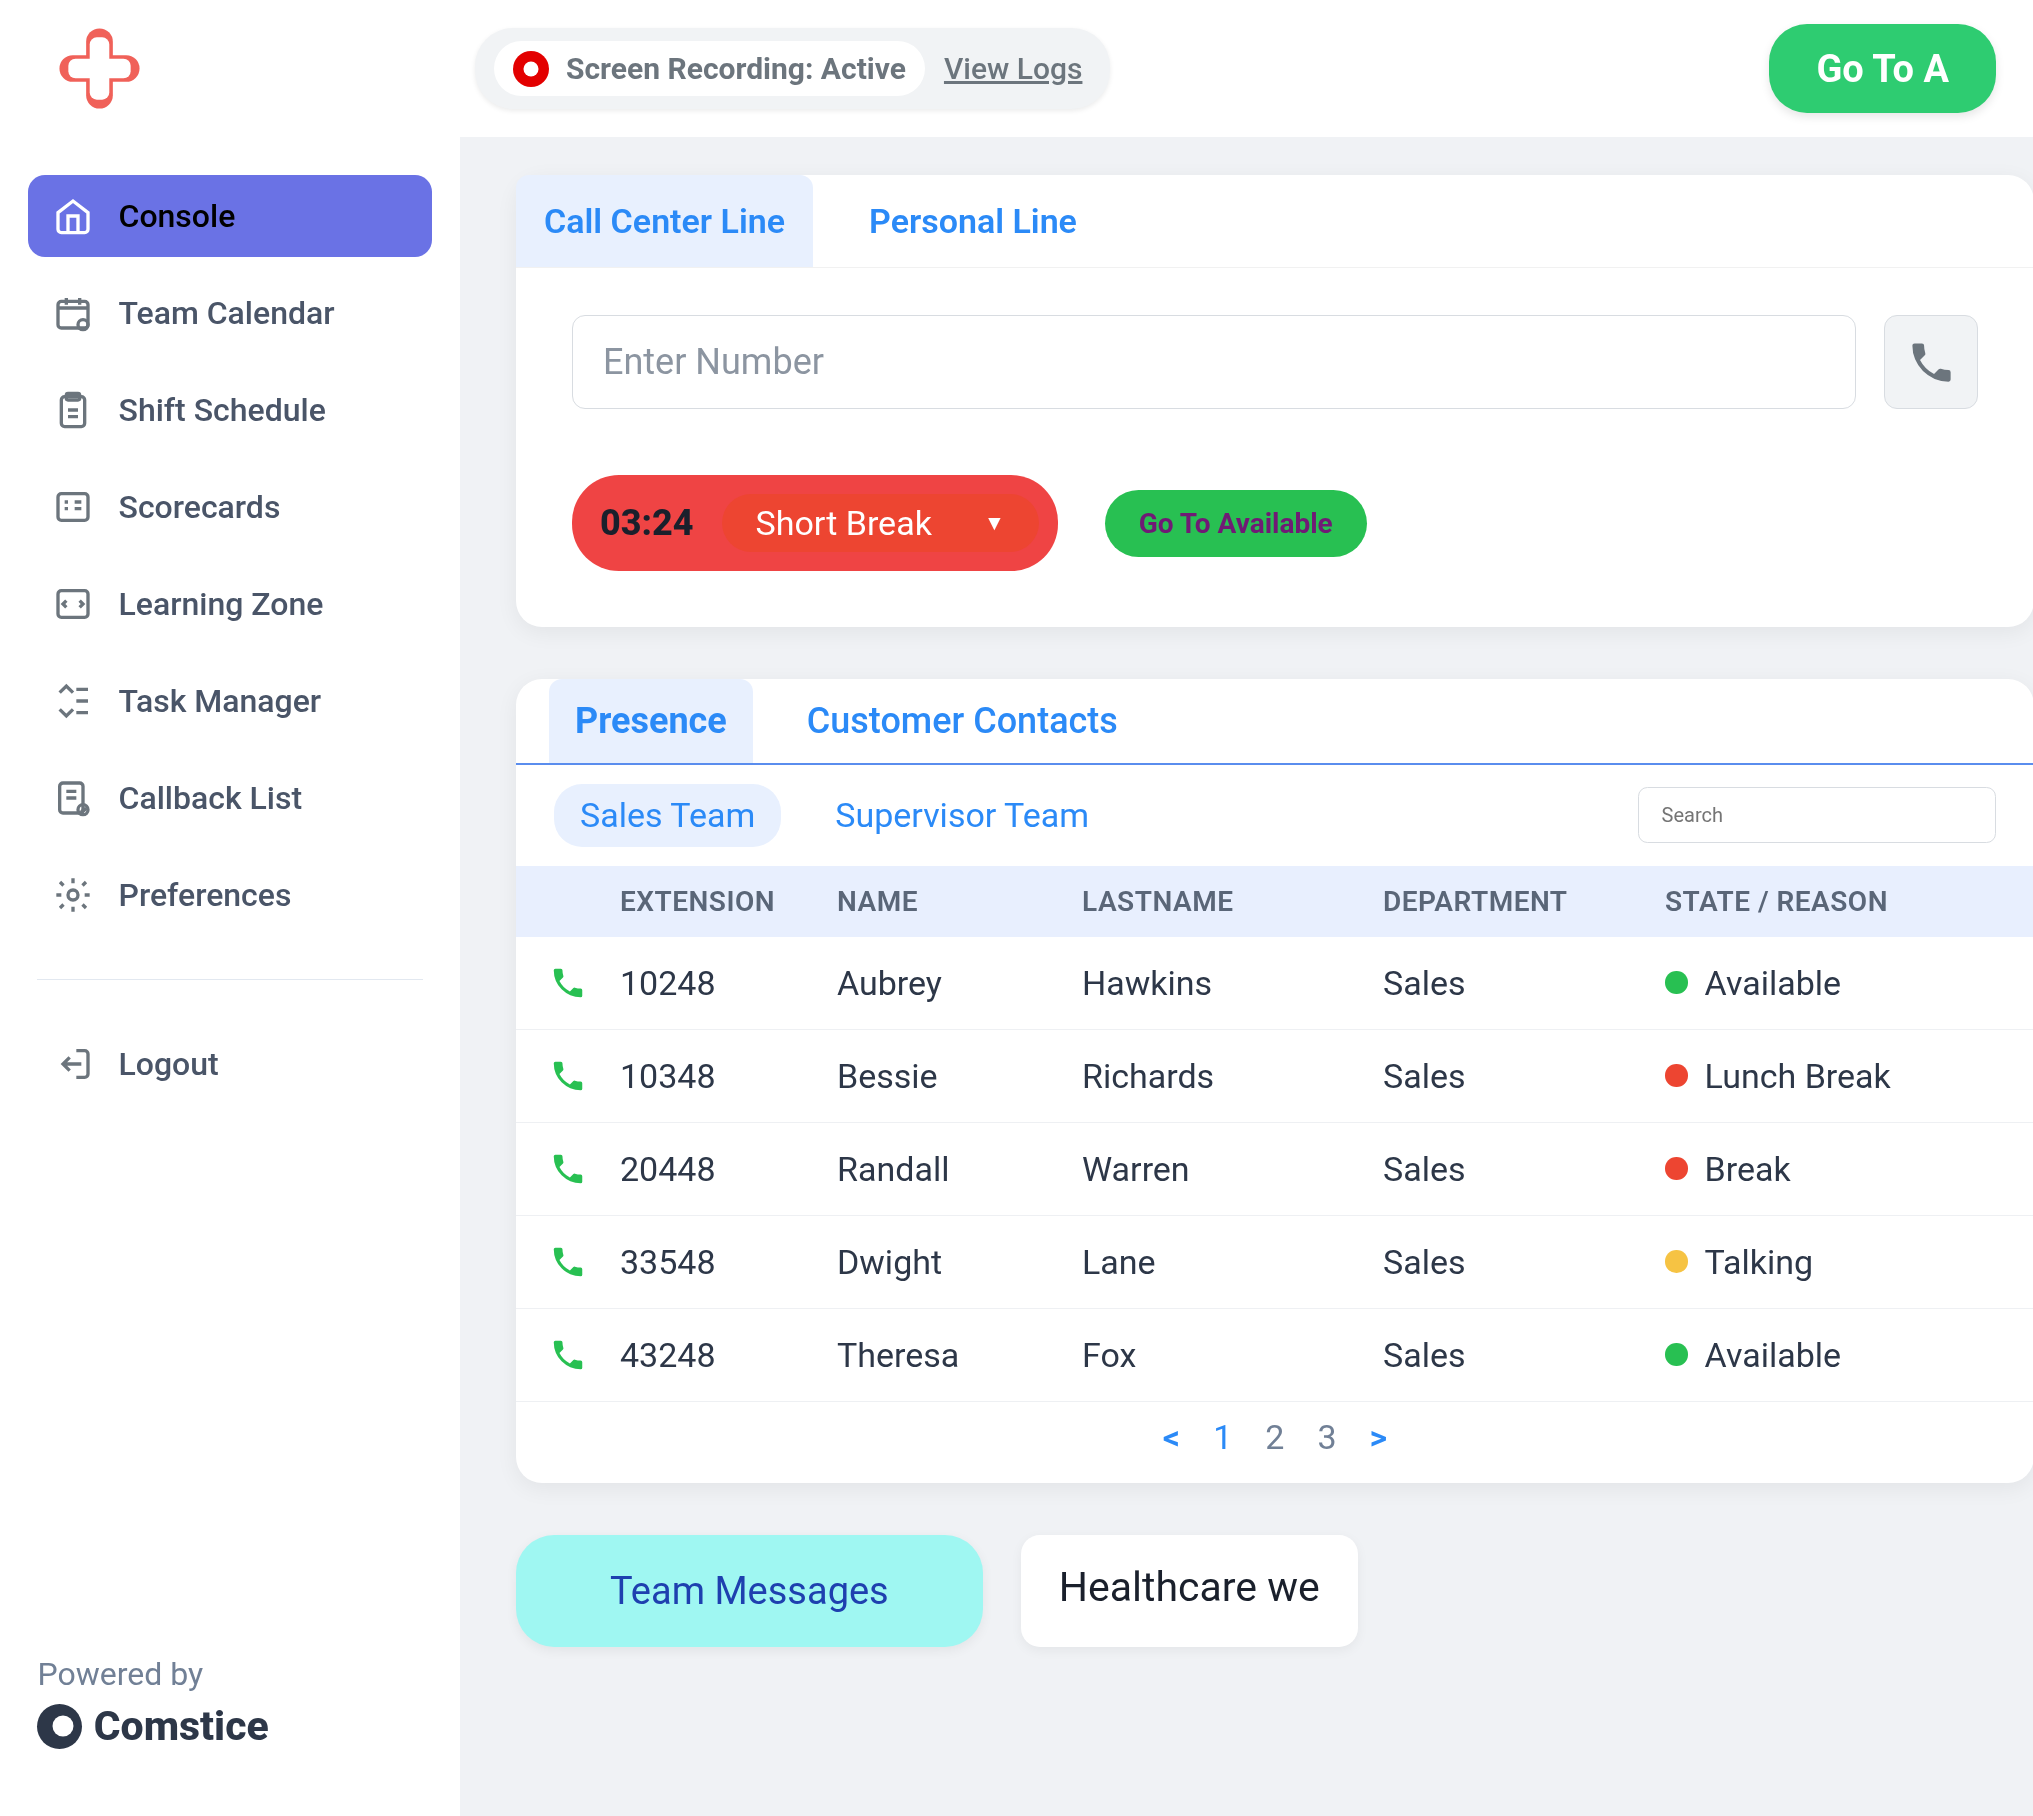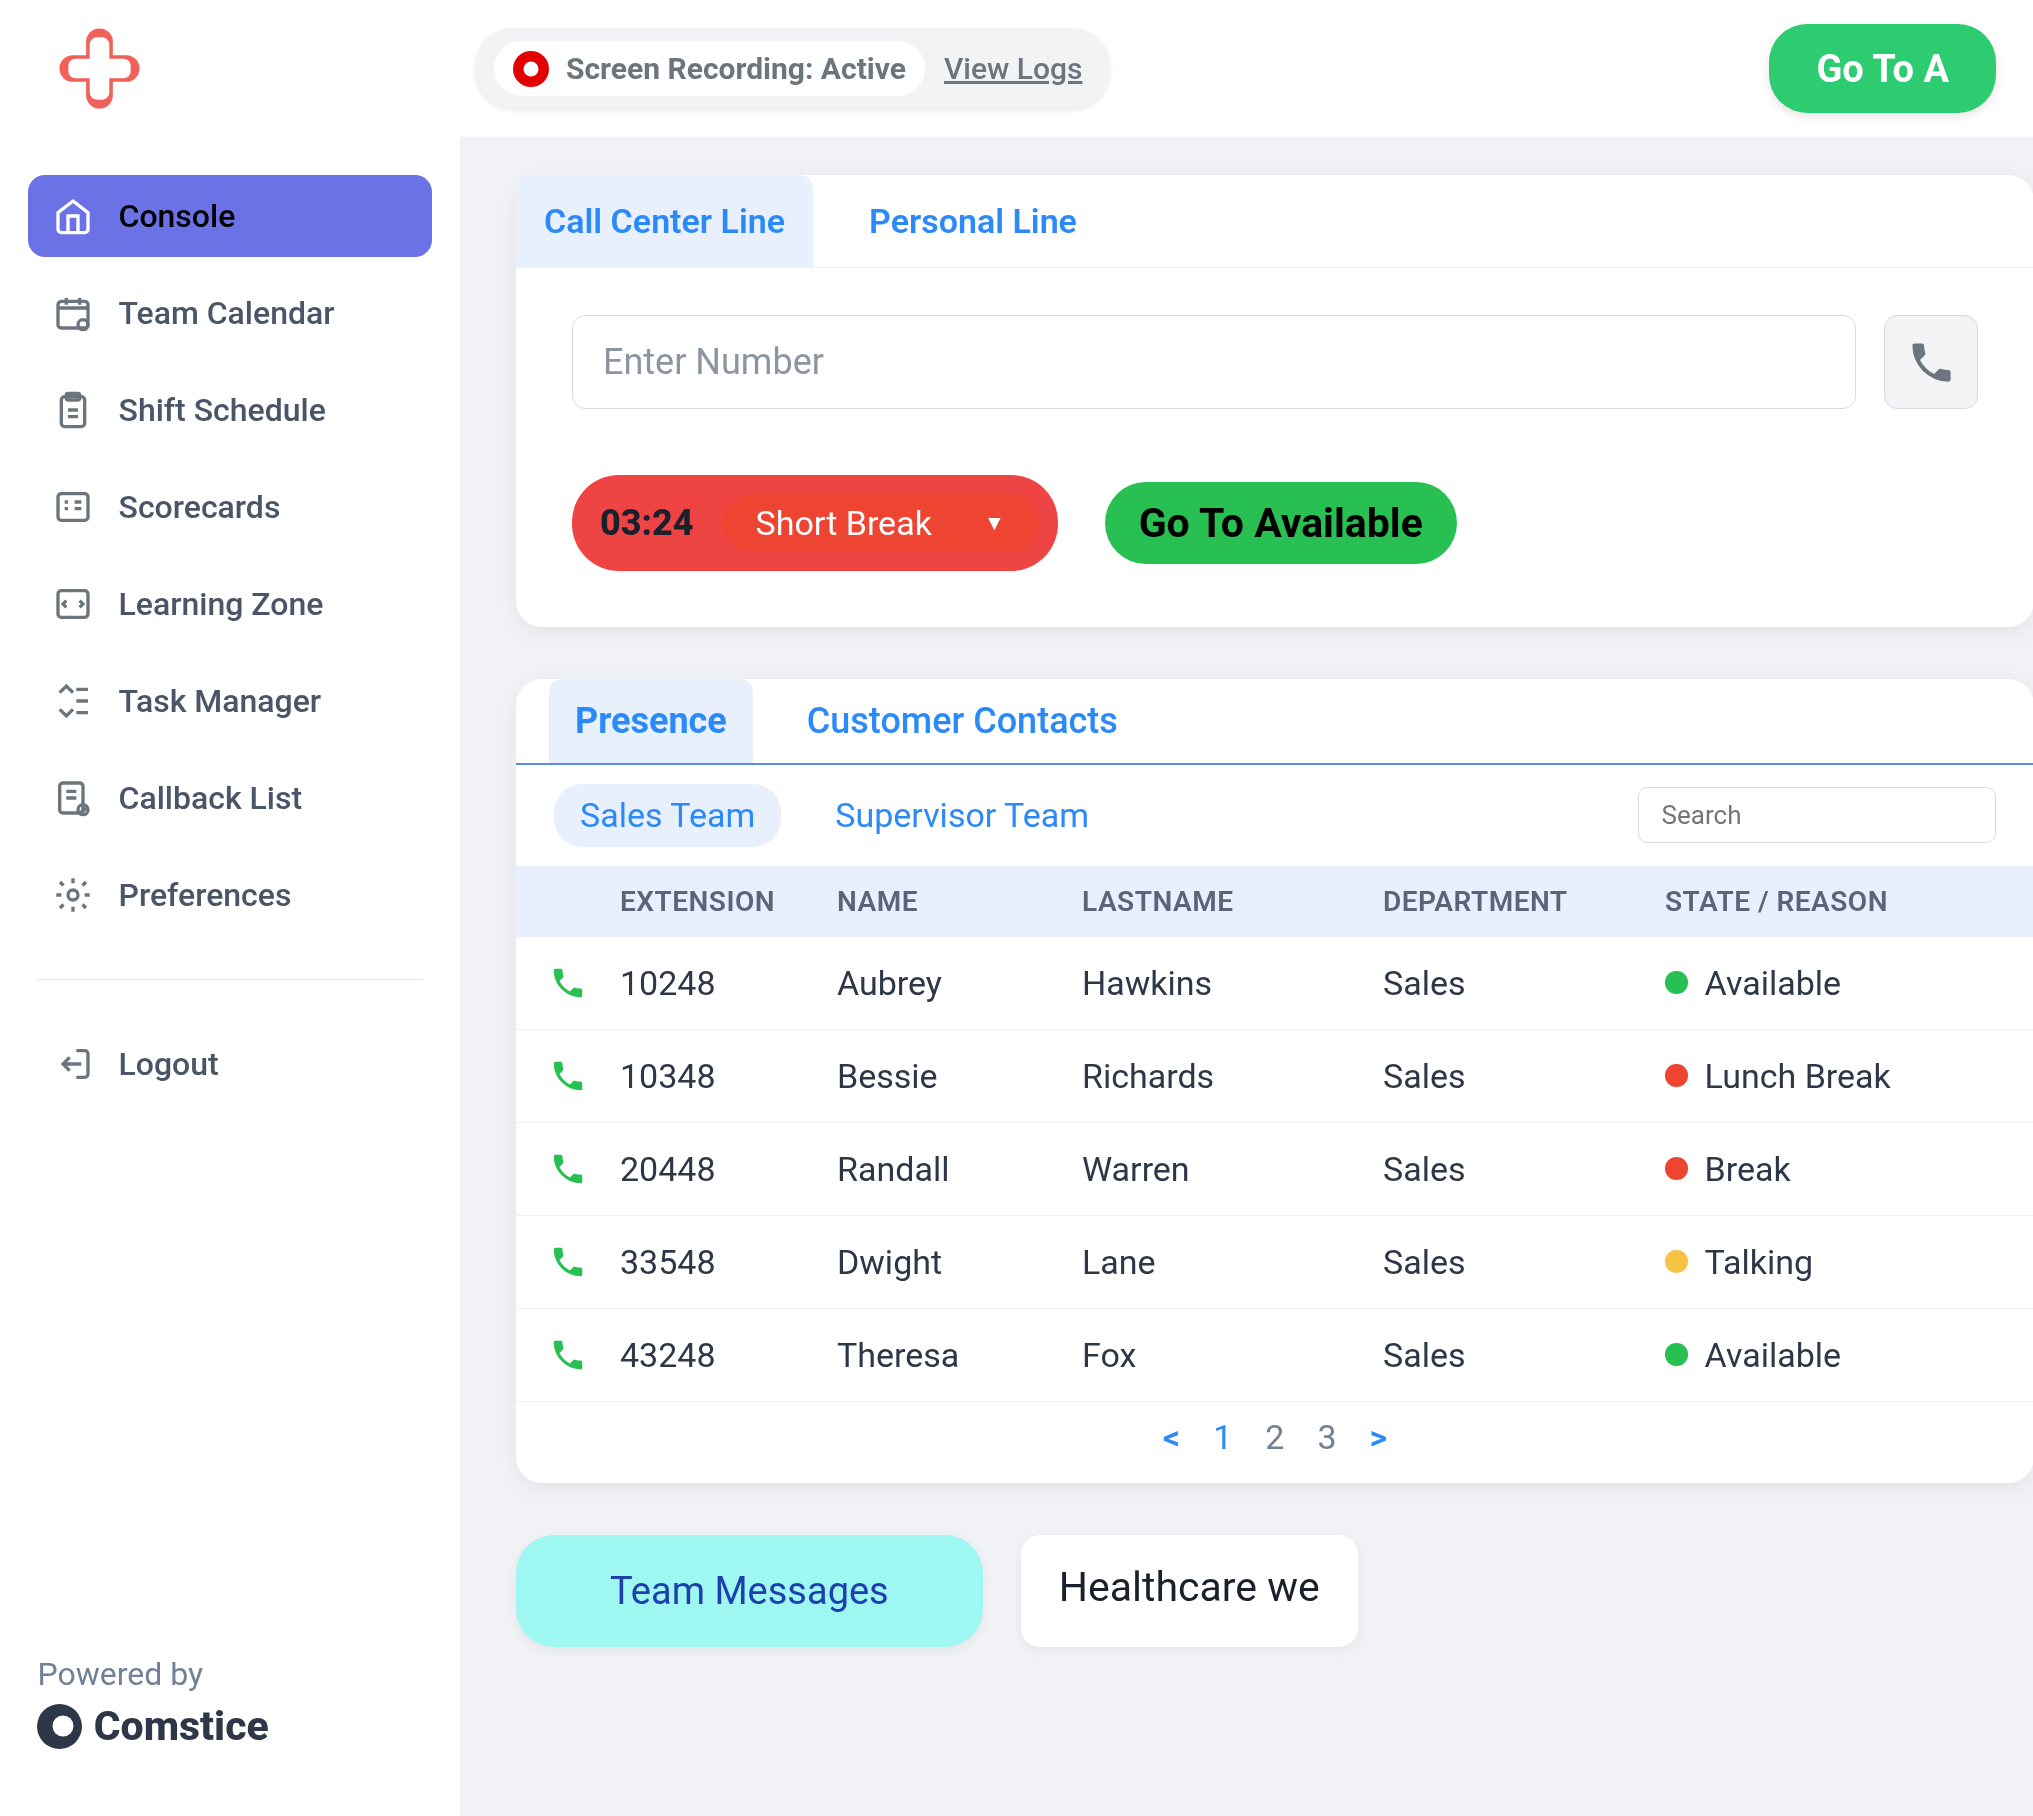--- a/index.html
+++ b/index.html
@@ -308,25 +308,25 @@
   gap: 52px;
   height: 58px;
 }
 
 .dropdown-arrow {
   font-size: 21px;
 }
 
 .go-available {
   background: #28c052;
-  color: #000000;
+  color: #701a75;
   border: none;
   border-radius: 47px;
   padding: 17px 34px;
-  font-size: 41px;
+  font-size: 28px;
   font-weight: 700;
 }
 
 
 .presence-tabs {
   display: flex;
   gap: 28px;
   padding-left: 33px;
   border-bottom: 2.8px solid #5a8dee;
 }
@@ -360,21 +360,21 @@
 .team-chip.active {
   background: #e8f0fe;
 }
 
 .search-box {
   margin-left: auto;
   border: 1.9px solid #d8dce1;
   border-radius: 9.4px;
   height: 56px;
   padding: 0 22.6px;
-  font-size: 26px;
+  font-size: 20px;
   width: 358px;
 }
 
 .presence-table {
   width: 100%;
 }
 
 .presence-header {
   background: #e8effe;
   display: grid;

